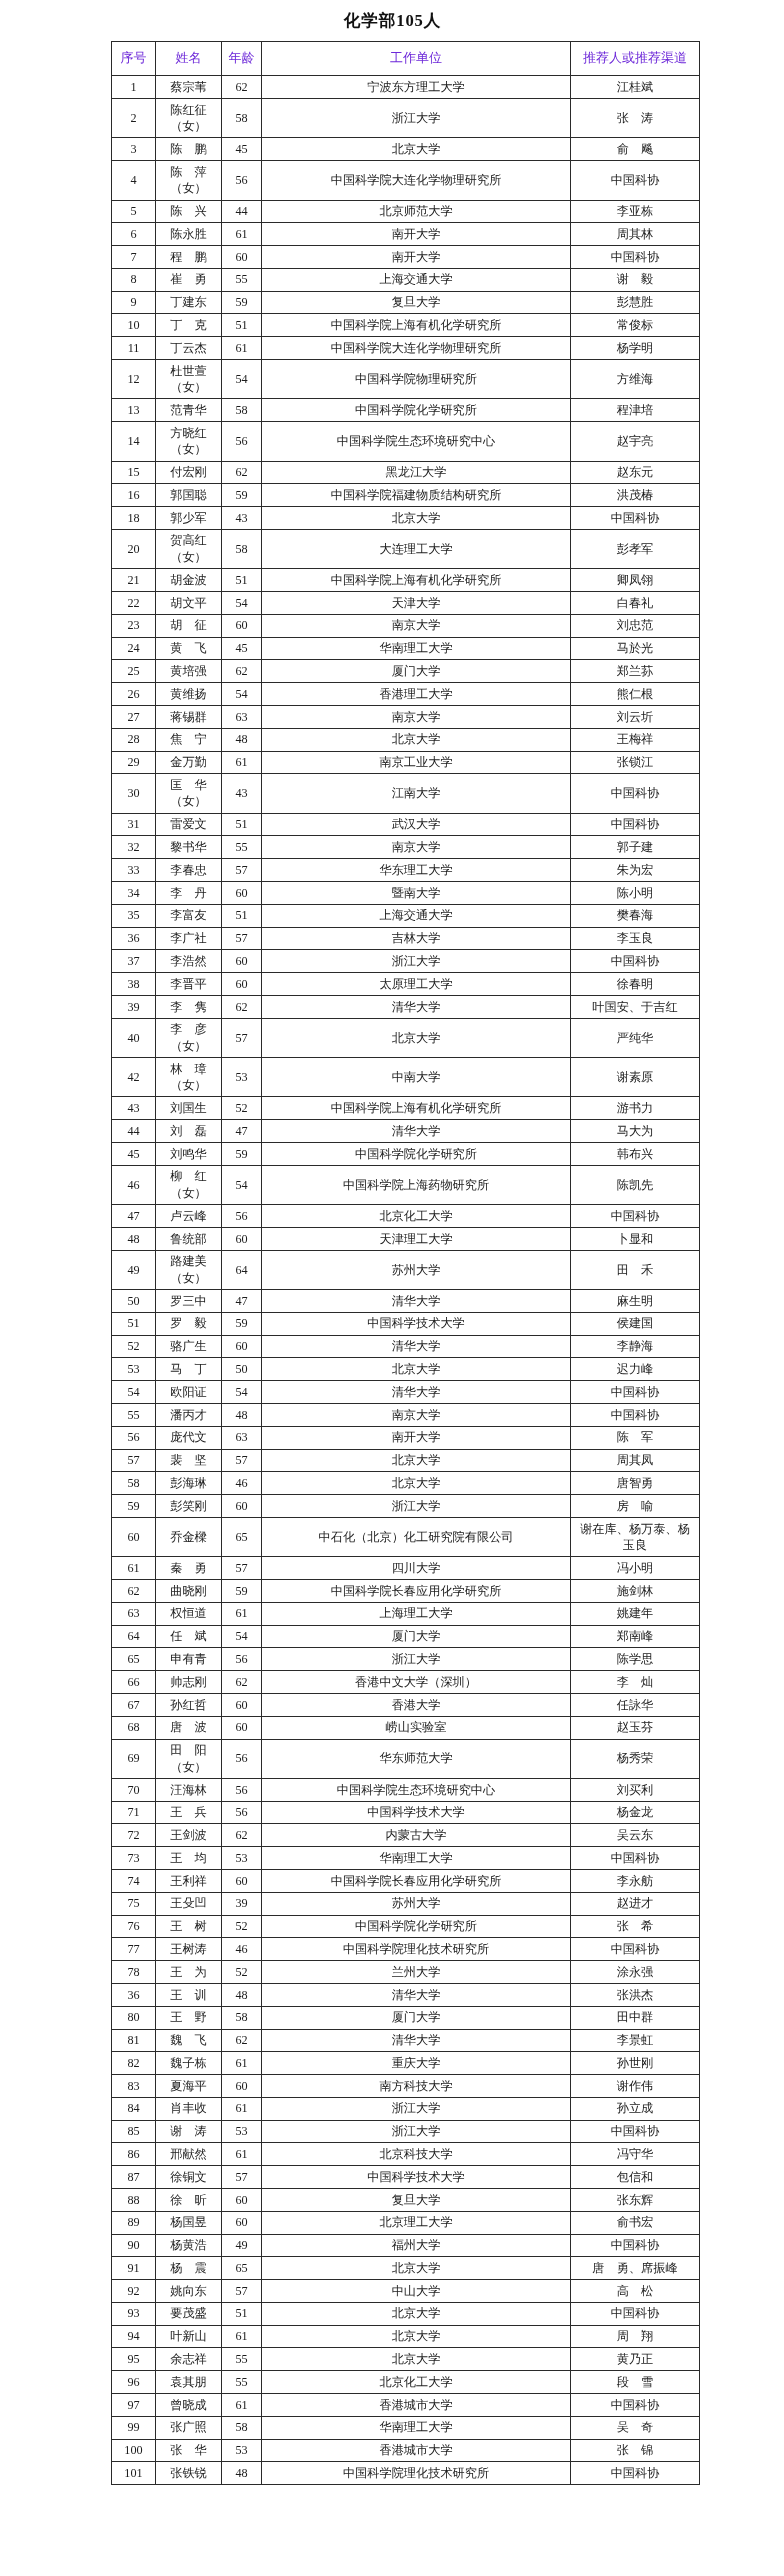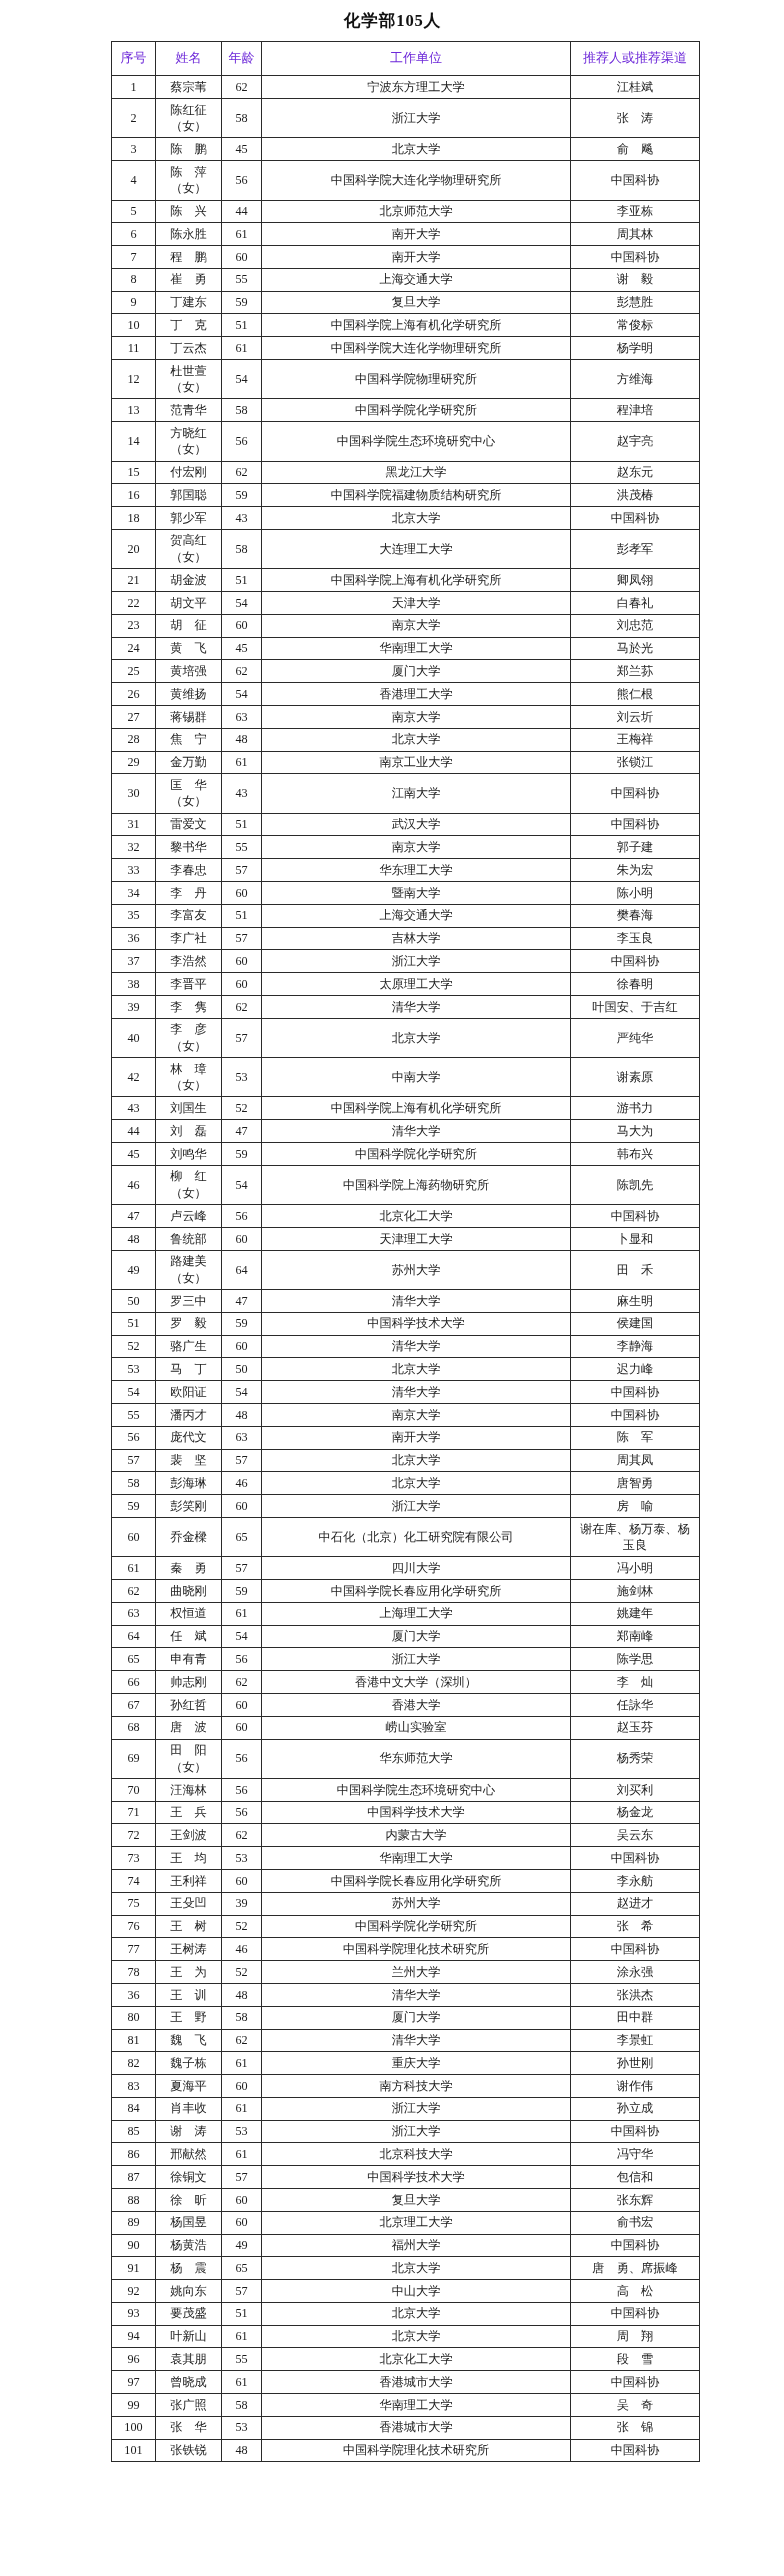--- a/index.html
+++ b/index.html
@@ -729,20 +729,27 @@
           <td>中国科协</td>
         </tr>
         <tr>
           <td>94</td>
           <td class="cell-name">叶新山</td>
           <td>61</td>
           <td class="col-org">北京大学</td>
           <td>周　翔</td>
         </tr>
         <tr>
+          <td>95</td>
+          <td class="cell-name">余志祥</td>
+          <td>55</td>
+          <td class="col-org">北京大学</td>
+          <td>黄乃正</td>
+        </tr>
+        <tr>
           <td>96</td>
           <td class="cell-name">袁其朋</td>
           <td>55</td>
           <td class="col-org">北京化工大学</td>
           <td>段　雪</td>
         </tr>
         <tr>
           <td>97</td>
           <td class="cell-name">曾晓成</td>
           <td>61</td>

